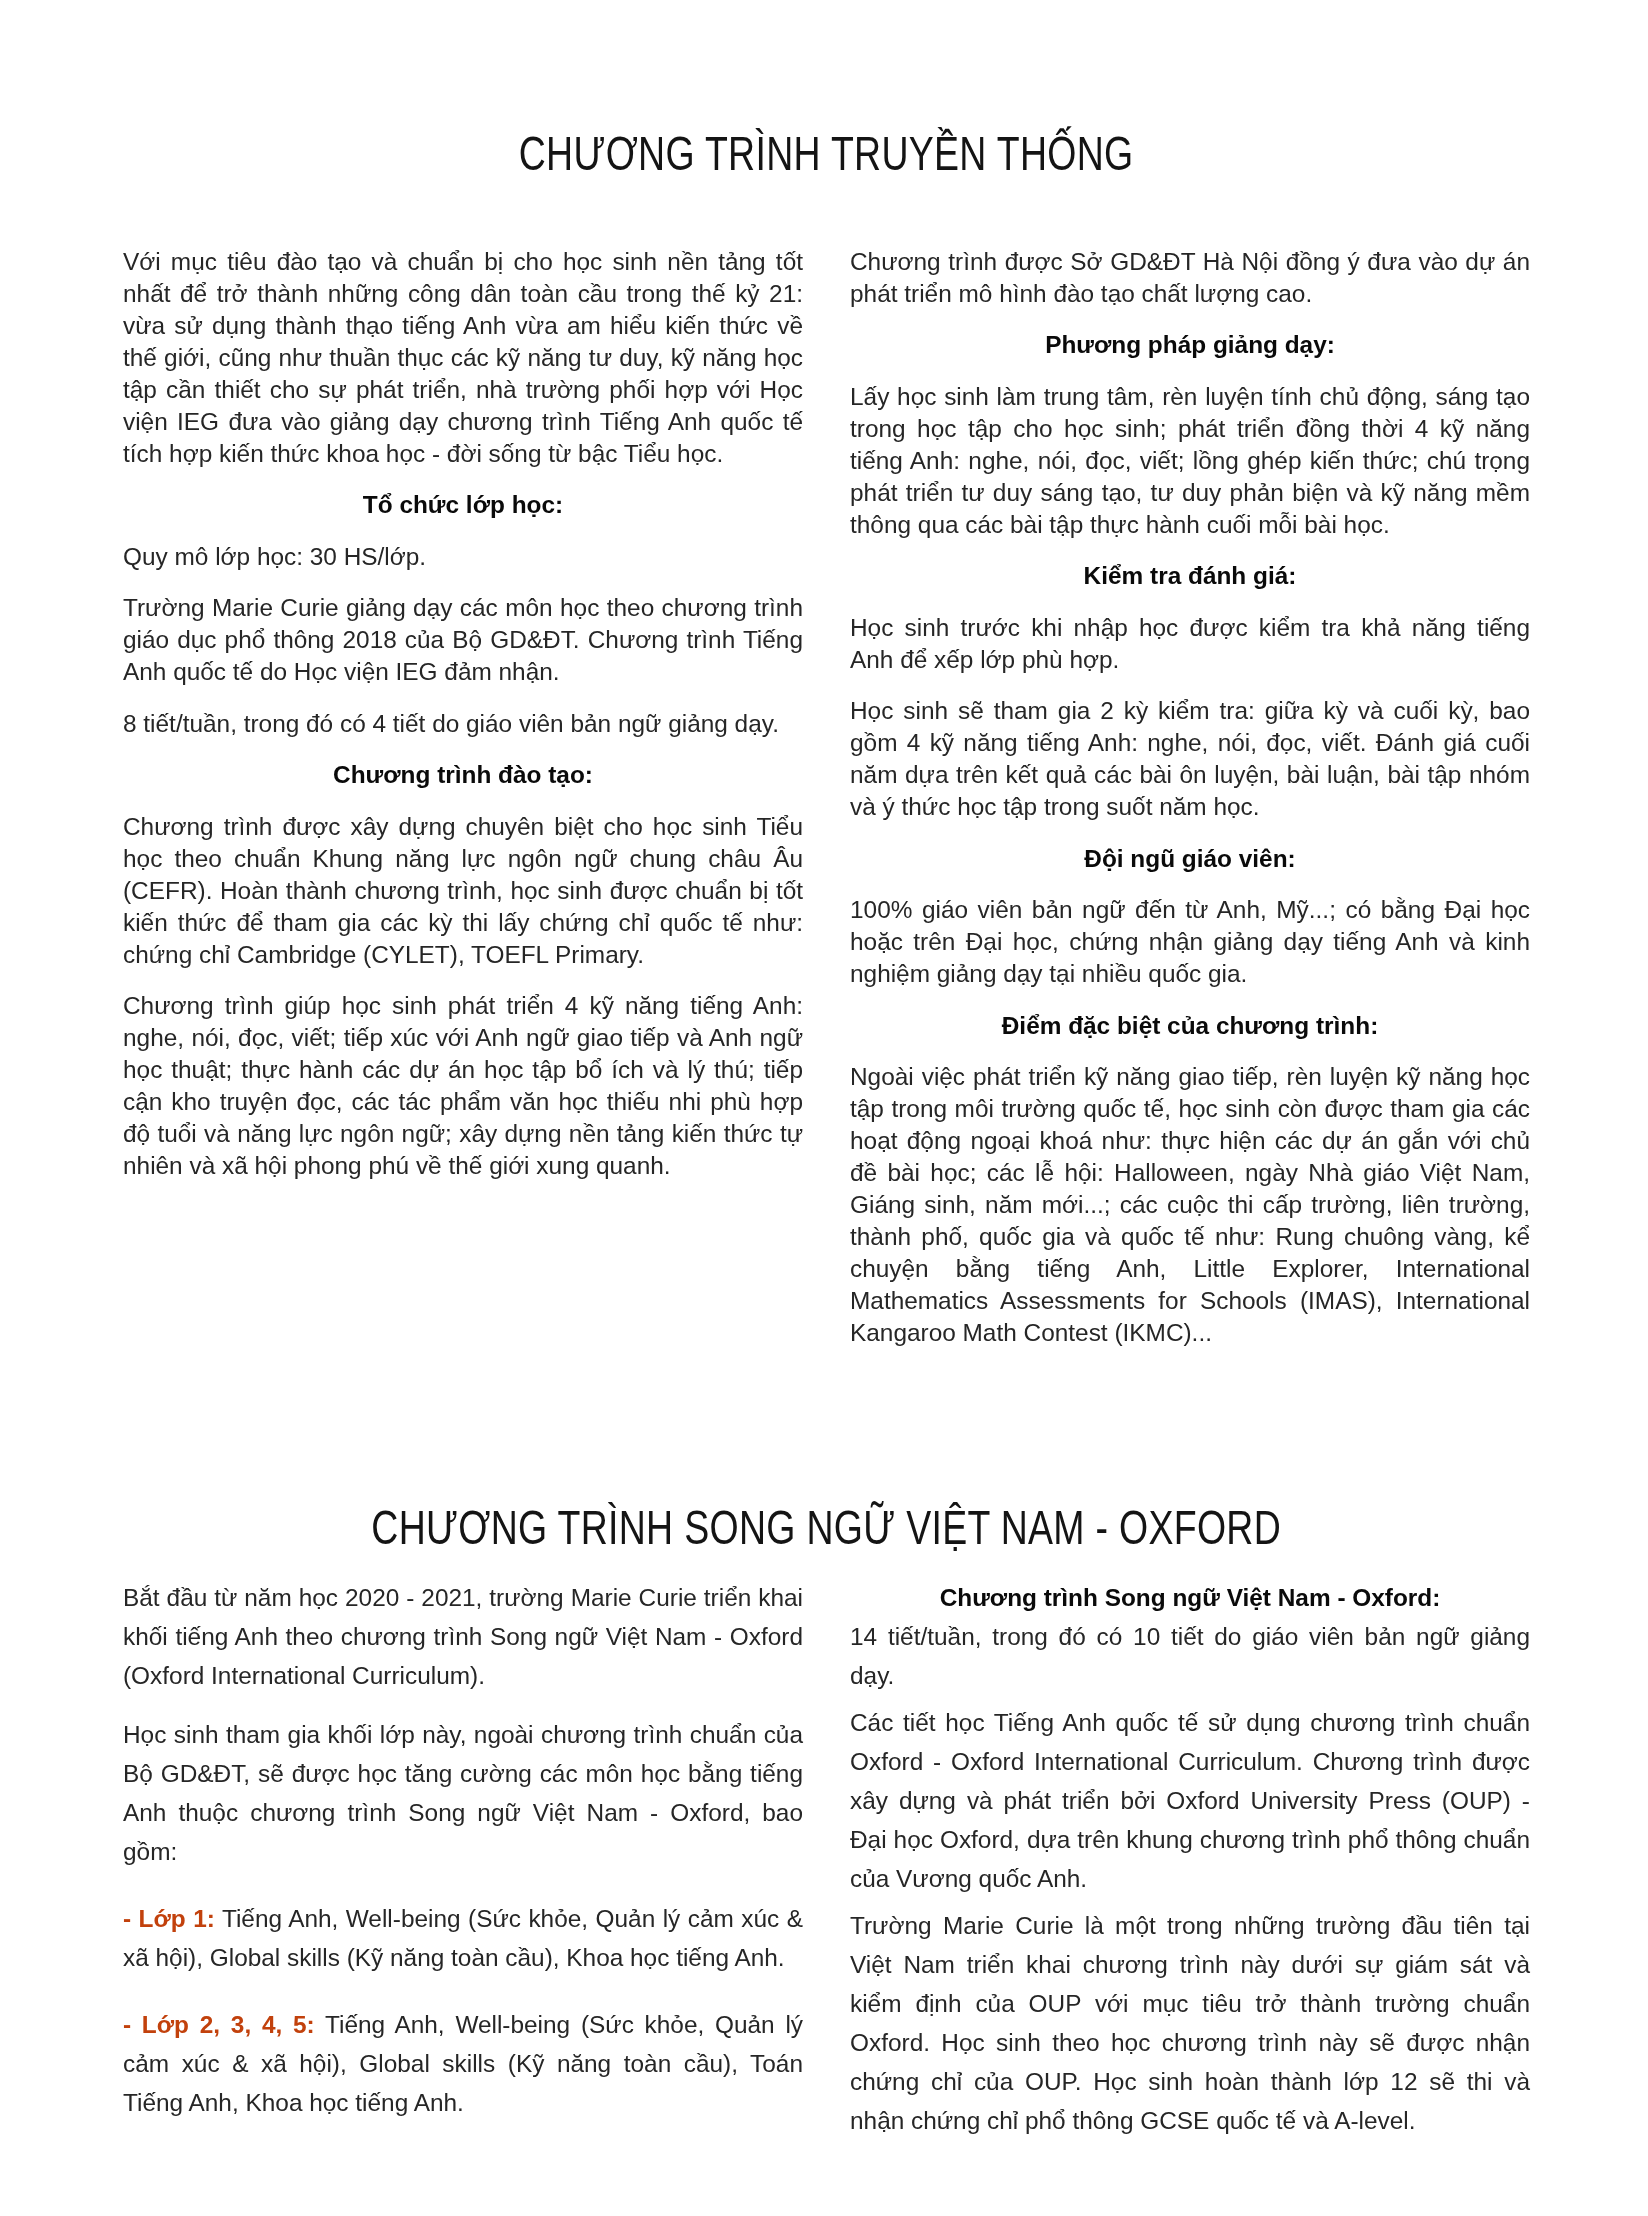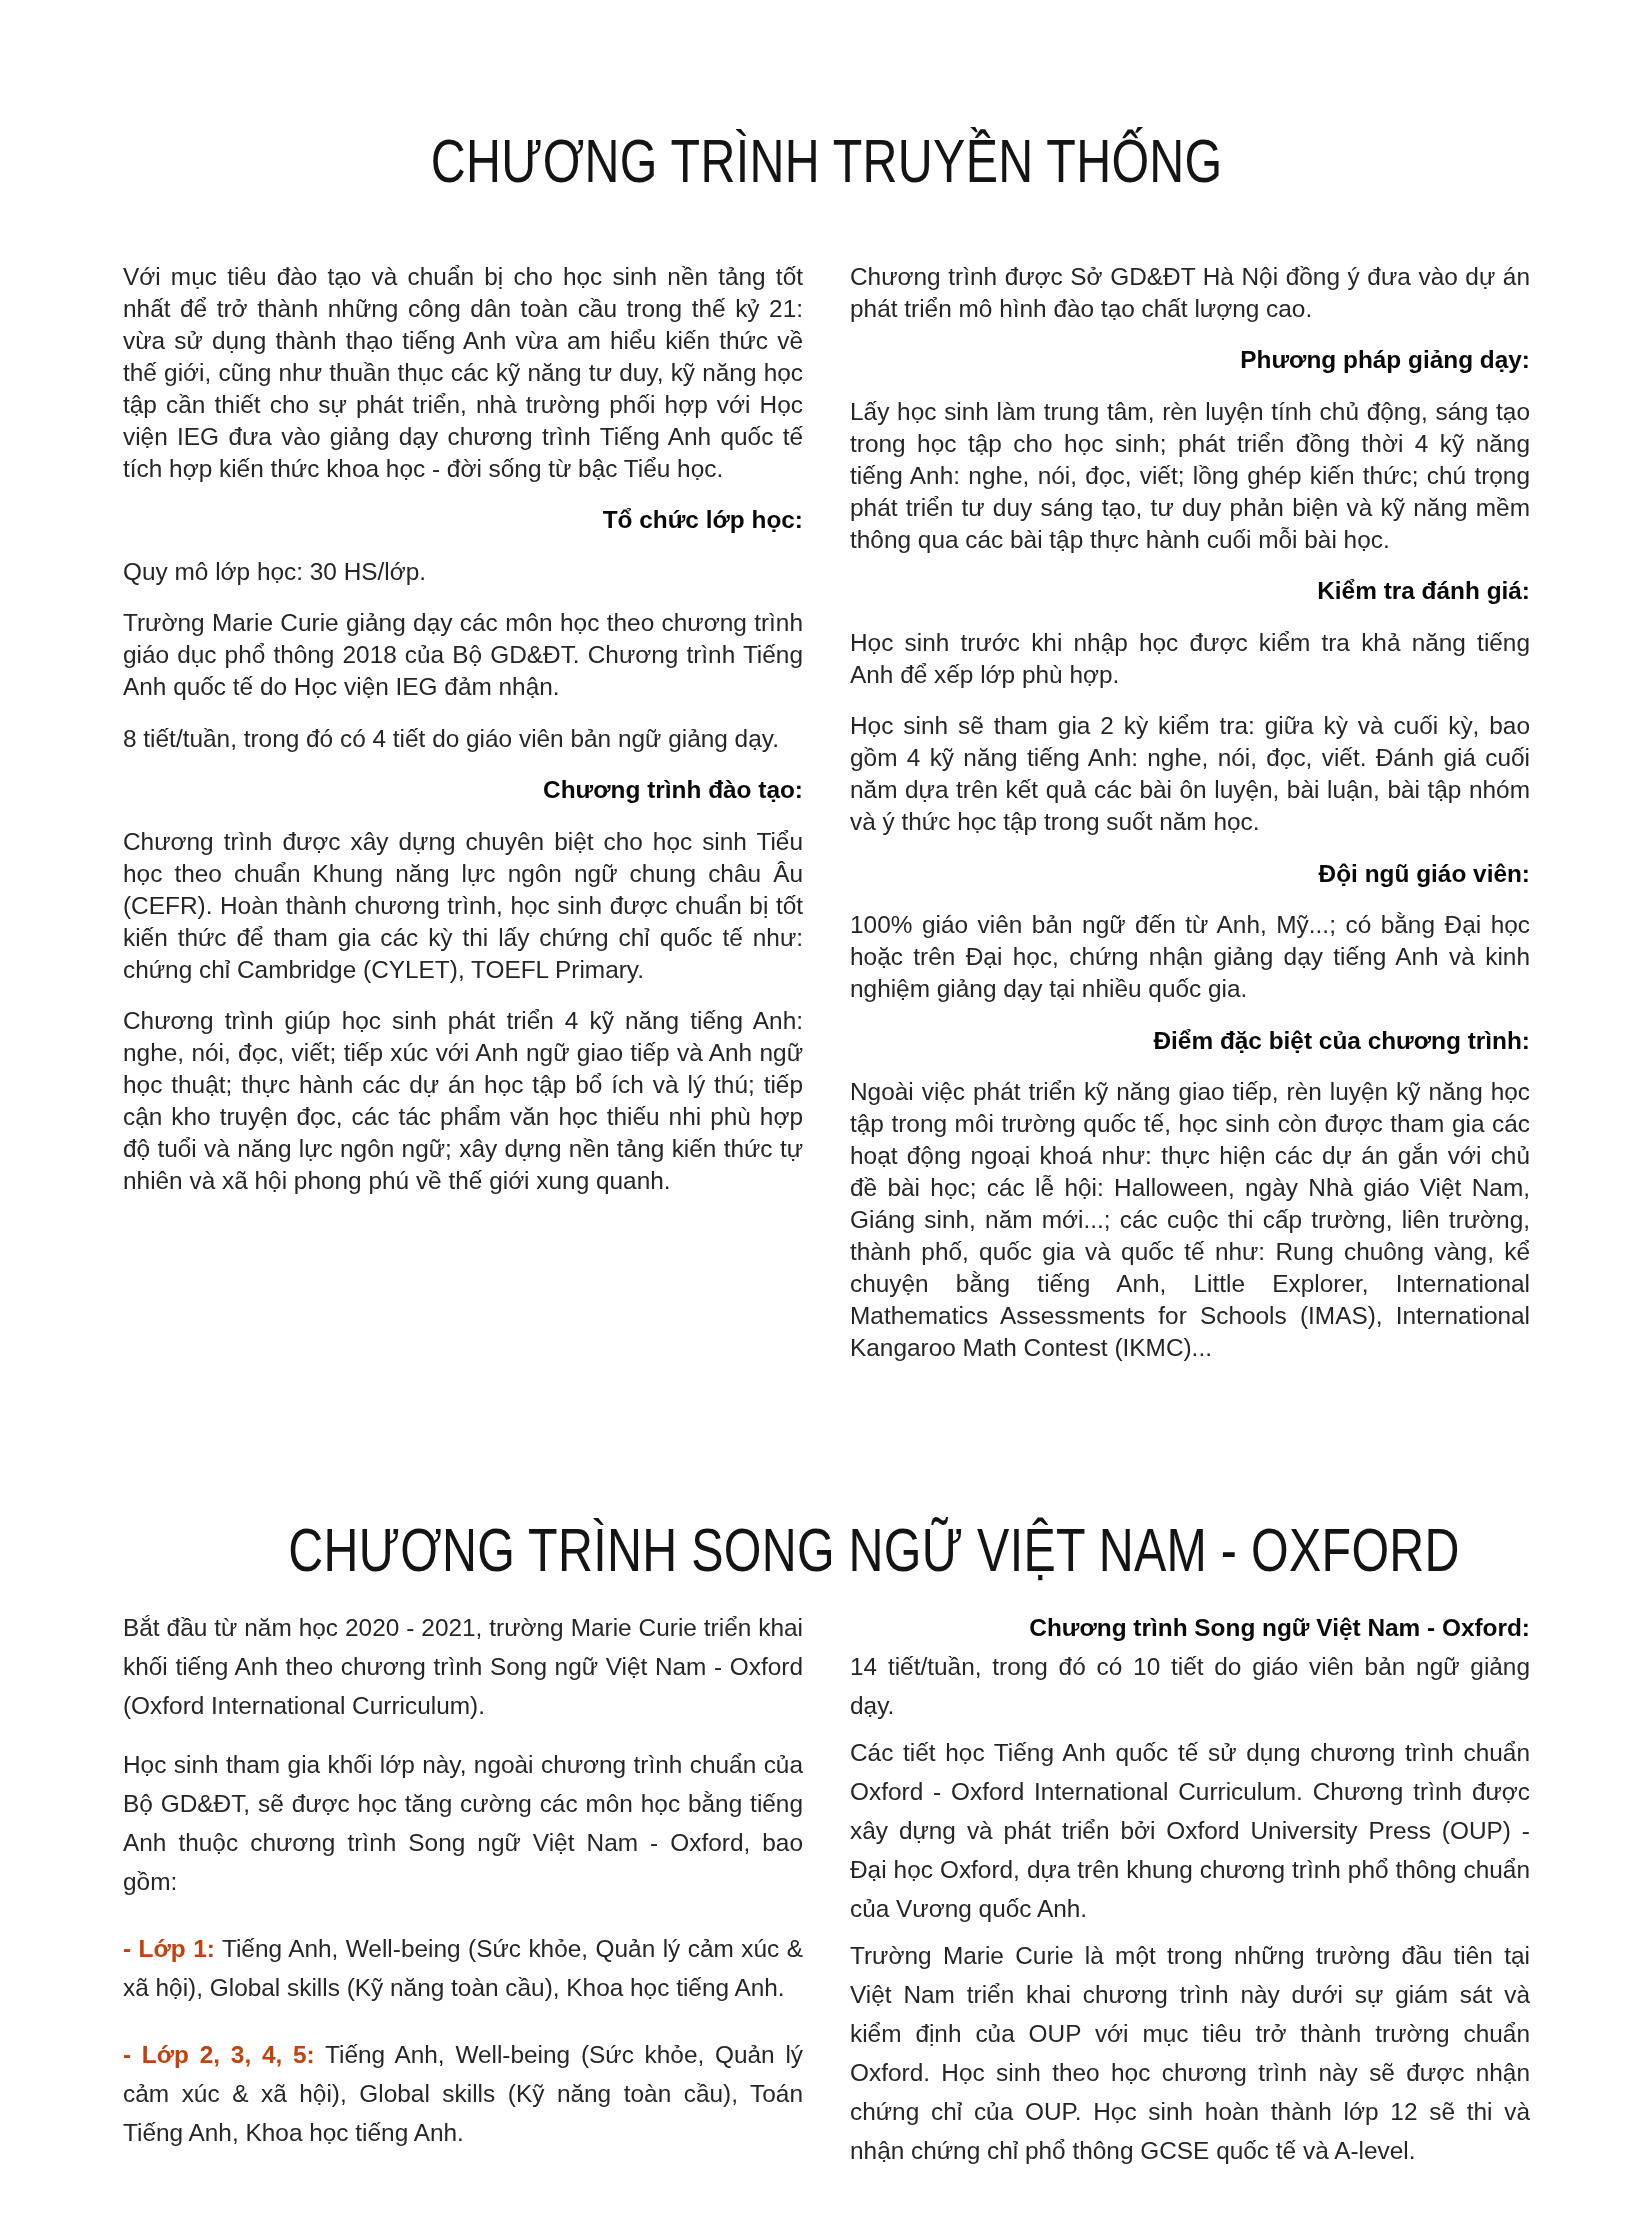--- a/index.html
+++ b/index.html
@@ -10,21 +10,21 @@
     background: #ffffff;
     overflow: hidden;
     font-family: "Liberation Sans", sans-serif;
     color: #262626;
   }
   .content { padding: 128px 119px 0 123px; }
 
   .sec-title {
     margin: 0 0 66px 0;
     text-align: center;
-    font-size: 62px;
+    font-size: 48px;
     font-weight: 500;
     color: #141414;
     line-height: 1.08;
     letter-spacing: 0.4px;
   }
   .sec-title .condense {
     display: inline-block;
     transform: scaleX(0.78);
     transform-origin: center;
     white-space: nowrap;
@@ -39,21 +39,21 @@
     line-height: 32px;
     text-align: justify;
     color: #262626;
   }
   .h {
     margin: 0 0 19.5px 0;
     font-size: 24.4px;
     line-height: 32px;
     font-weight: 700;
     color: #0a0a0a;
-    text-align: right;
+    text-align: center;
   }
 
   
   .sec-bilingual { margin-top: 133px; }
   .sec-bilingual .sec-title { margin-bottom: 24.4px; }
   .sec-bilingual .p, .sec-bilingual .h { line-height: 39px; }
   .sec-bilingual .col[data-col="1.1"] .p { margin-bottom: 8px; }
   .sec-bilingual .col[data-col="1.1"] .h { margin-bottom: 0; }
   .sec-bilingual .li { margin-top: 28px; margin-bottom: 13.3px; }
   .li .lead { font-weight: 700; color: #c2410c; }

